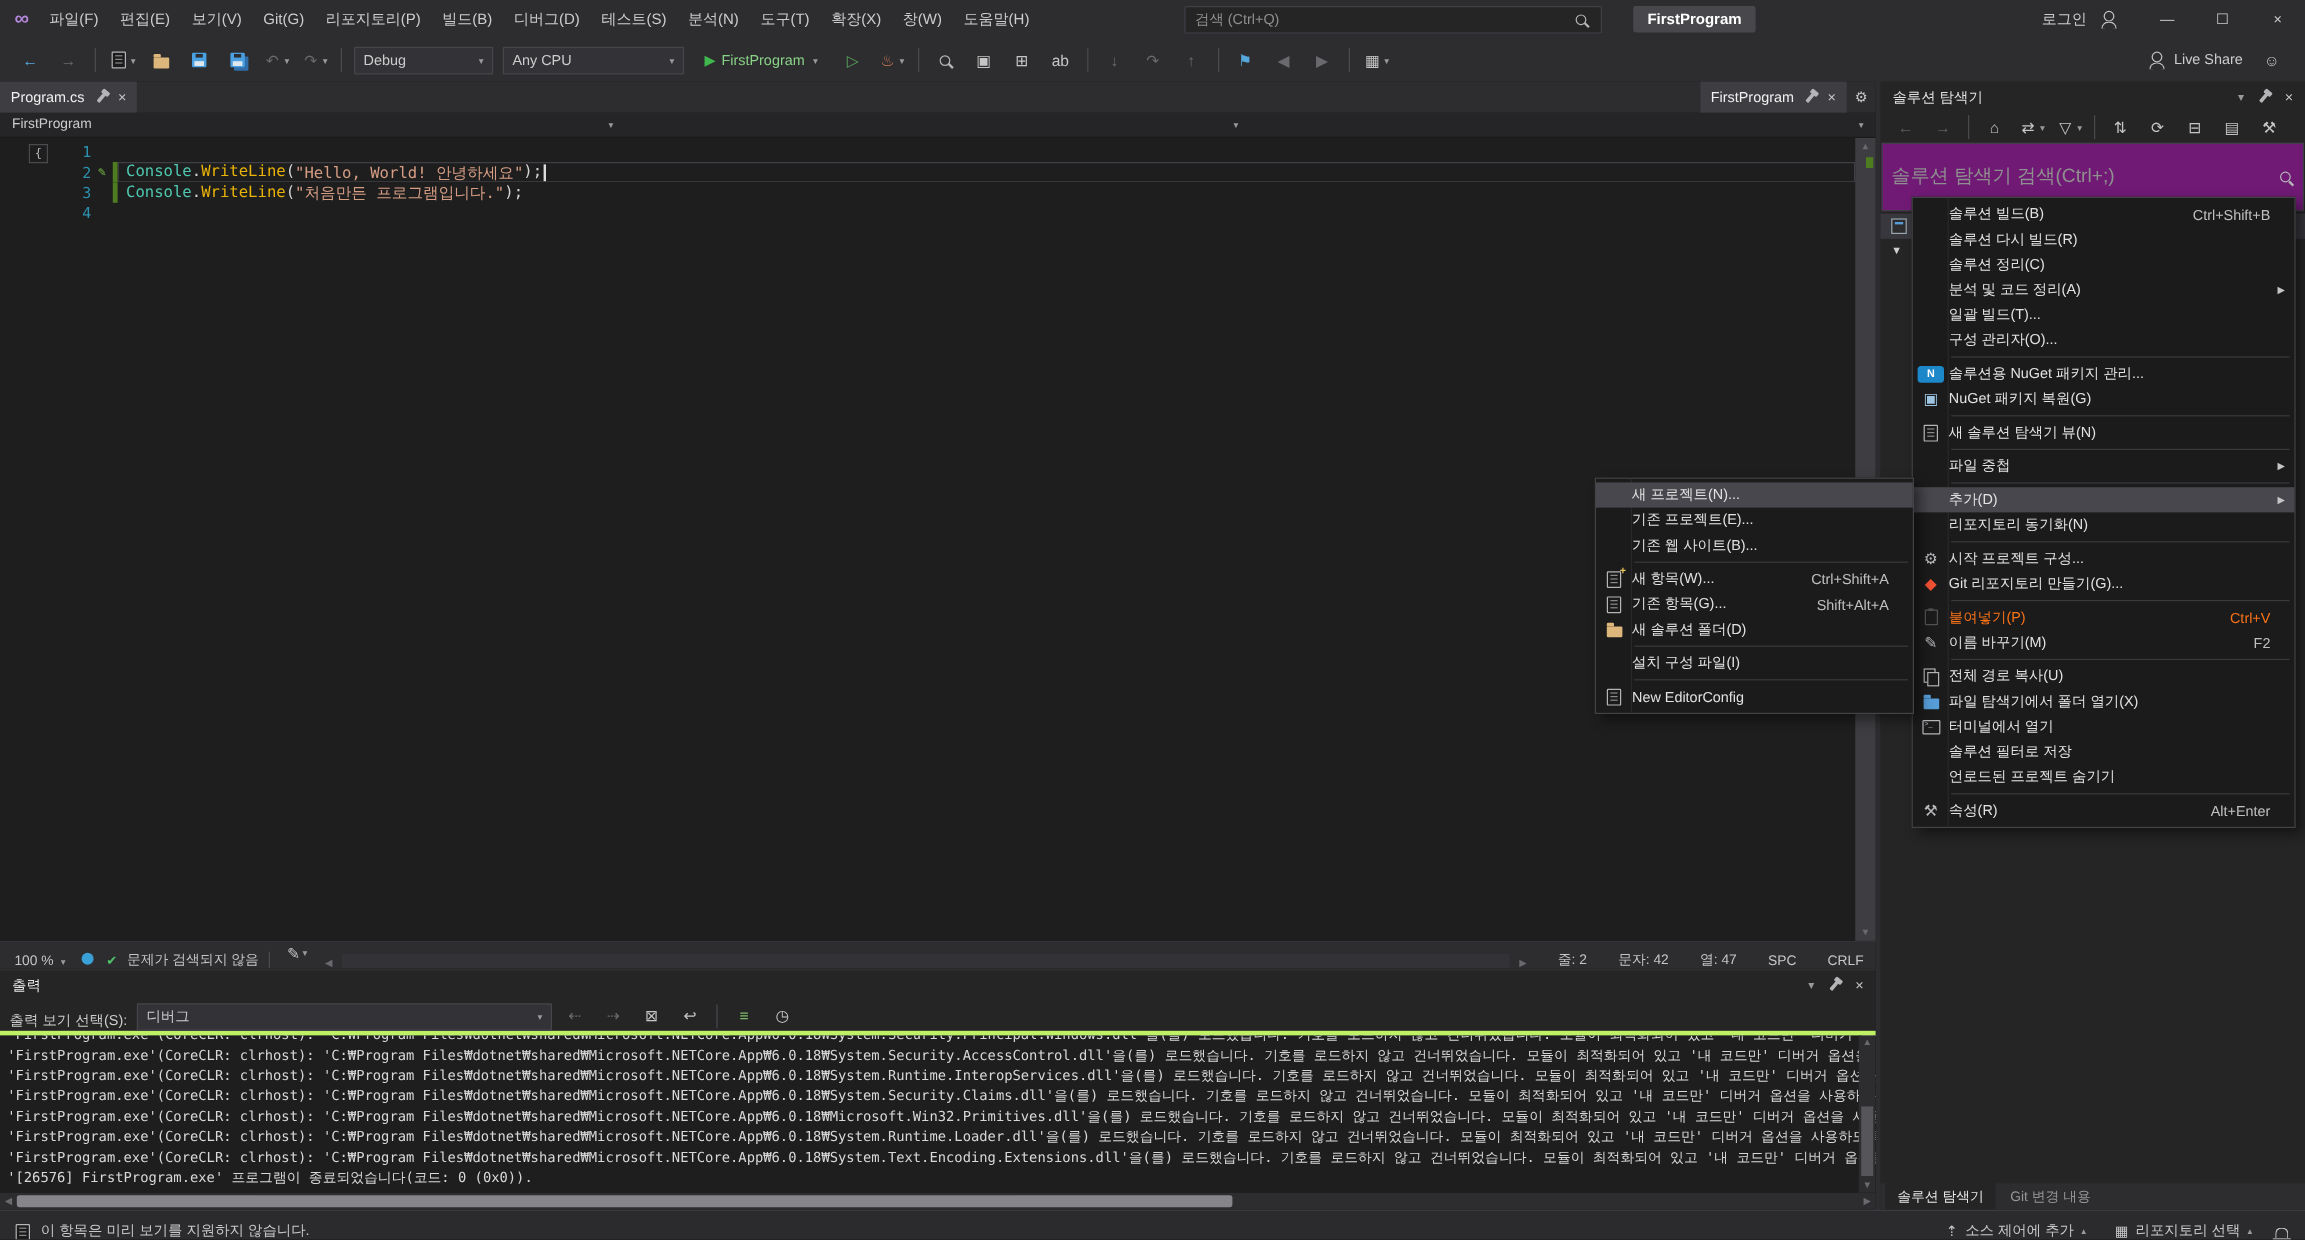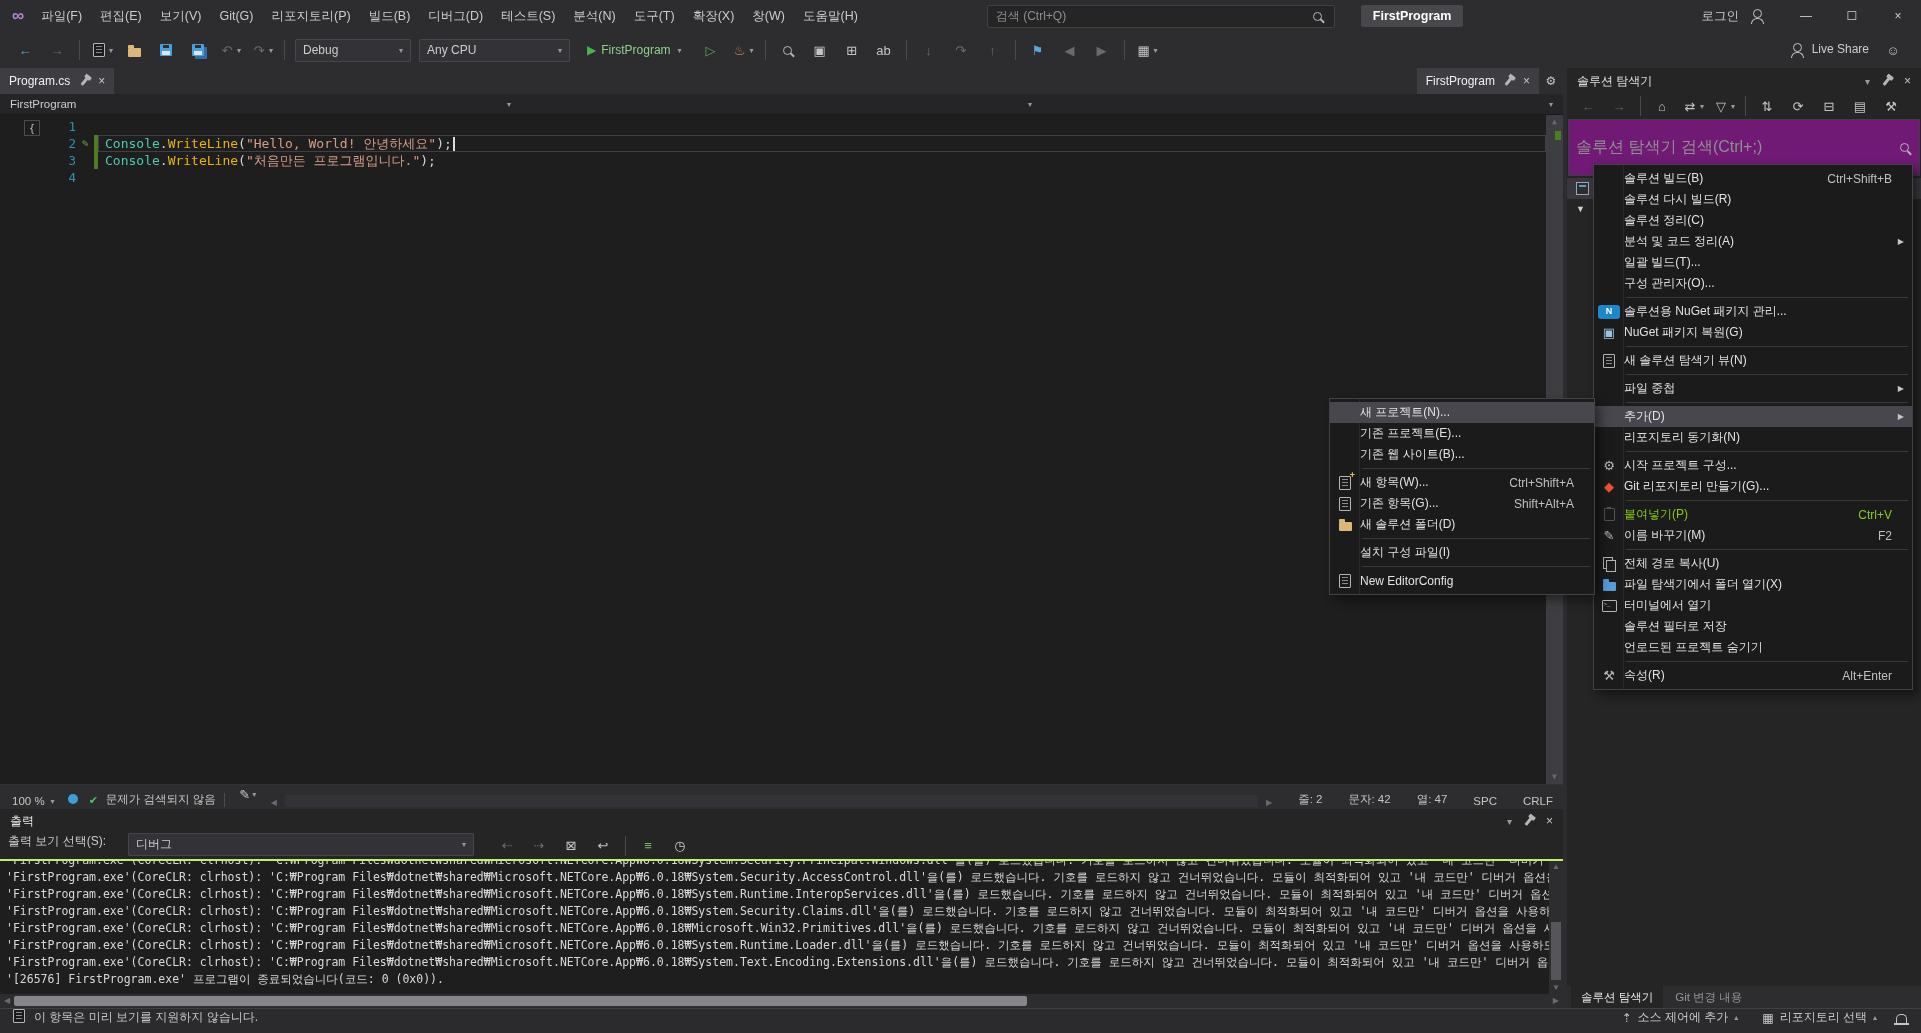--- a/index.html
+++ b/index.html
@@ -92,21 +92,21 @@
   .estatus{height:22px;background:#2d2d30;display:flex;align-items:flex-end;padding:0 10px;gap:8px;font-size:11.5px;color:#c5c5c5;border-top:1px solid #333337}
   .zoom{display:flex;align-items:center;gap:4px;padding:0 2px}
   .check{color:#4ec36a;font-size:11px}
   .vsep{width:1px;height:14px;background:#4a4a4e}
   .htrack{flex:1;height:12px;background:#333337}
   .sfield{margin-left:18px;white-space:nowrap}
   
   .output{height:199px;display:flex;flex-direction:column;background:#252526;border-top:2px solid #2d2d30}
   .out-header{height:24px;display:flex;align-items:center;padding:0 10px;gap:10px}
   .out-title{font-size:12px;color:#e8e8e8}
-  .out-toolbar{height:26px;display:flex;align-items:flex-start;padding:0 8px;gap:15px;border-bottom:2px solid #bef264}
+  .out-toolbar{height:26px;display:flex;align-items:flex-end;padding:0 8px;gap:1px;border-bottom:4px solid #bef264}
   .out-label{font-size:12px;color:#ccc;margin-right:4px}
   .out-body{flex:1;position:relative;background:#1e1e1e;overflow:hidden}
   .out-lines{margin-top:-9px;padding-left:6px;font-family:"DejaVu Sans Mono",monospace;font-size:11.5px;line-height:17px;color:#d8d8d8;white-space:pre}
   .out-vscroll{position:absolute;right:0;top:0;bottom:0;width:14px;background:#2d2d30;display:flex;flex-direction:column;align-items:center;justify-content:space-between;padding:2px 0}
   .ovthumb{position:absolute;right:2px;bottom:14px;width:10px;height:58px;background:#55555a}
   .out-hscroll{height:14px;background:#2d2d30;display:flex;align-items:center;padding:0 4px;gap:4px}
   .ohtrack{flex:1;height:100%;position:relative}
   .ohthumb{position:absolute;left:0;top:2px;bottom:2px;width:66%;background:#85858a;border-radius:2px}
   
   .rpanel{flex:1;margin-left:4px;background:#252526;display:flex;flex-direction:column}
@@ -115,35 +115,35 @@
   .rp-search{height:19px;margin:1px 1px 2px 1px;background:#701a75;border:1px solid #3f3f46;display:flex;align-items:center;padding:18px 7px;font-size:16px;color:#8f8f8f}
   .rp-search .ph{flex:1}
   .rp-root{height:21px;display:flex;align-items:center;gap:6px;padding:0 8px;background:#37373d;color:#eeeeee;font-size:12px;white-space:nowrap}
   .rp-peek{height:20px;display:flex;align-items:center;padding:0 9px;color:#c5c5c5;font-size:9px}
   .rp-tree{flex:1}
   .rp-tabs{height:22px;background:#2d2d30;display:flex;align-items:center;padding-left:4px;gap:2px}
   .rp-tab{padding:0 10px;height:100%;display:flex;align-items:center;font-size:11.5px;color:#969696}
   .rp-tab.act{background:#252526;color:#e8e8e8}
   .twisty{font-size:9px;color:#d0d0d0}
   
-  .statusbar{height:25px;background:#2b2b2e;display:flex;align-items:flex-start;padding:0 12px;gap:8px;font-size:12px;color:#c8c8c8;border-top:1px solid #3f3f46}
+  .statusbar{height:25px;background:#2b2b2e;display:flex;align-items:flex-end;padding:0 12px;gap:8px;font-size:12px;color:#c8c8c8;border-top:1px solid #3f3f46}
   .sb-btn{display:flex;align-items:center;gap:6px;padding:0 8px;white-space:nowrap}
   .caret-up{font-size:8px;color:#9a9a9a}
   
   .ctxmenu,.submenu{position:absolute;background:#1b1b1c;border:1px solid #434346;box-shadow:5px 5px 10px rgba(0,0,0,.45);padding:3px 0}
   .ctxmenu{left:1593px;top:164px;width:318px;z-index:50}
   .submenu{left:1329px;top:398px;width:264px;z-index:60}
   .ctxmenu::before,.submenu::before{content:'';position:absolute;left:29px;top:0;bottom:0;width:1px;background:#29292b}
   .cm-item{height:21px;display:flex;align-items:center;padding:0 8px 0 4px;font-size:12px;color:#e2e2e2;position:relative}
   .cm-item .ic{width:22px;margin-right:4px}
   .cm-label{flex:1;white-space:nowrap}
   .cm-short{color:#c0c0c0;margin-left:16px;white-space:nowrap}
   .cm-arrow{width:12px;text-align:right;font-size:8px;color:#c5c5c5}
   .cm-item.hl{background:#47474d}
-  .cm-item.off .cm-label,.cm-item.off .cm-short{color:#84cc16}
+  .cm-item.off .cm-label,.cm-item.off .cm-short{color:#f97316}
   .cm-item.off .ic{opacity:.5}
   .cm-sep{height:1px;background:#3a3a3d;margin:3px 4px 3px 32px}
 </style>
 </head>
 <body>
 
 <div class="win">
 
   <div class="titlebar">
     <span class="logo">∞</span>

